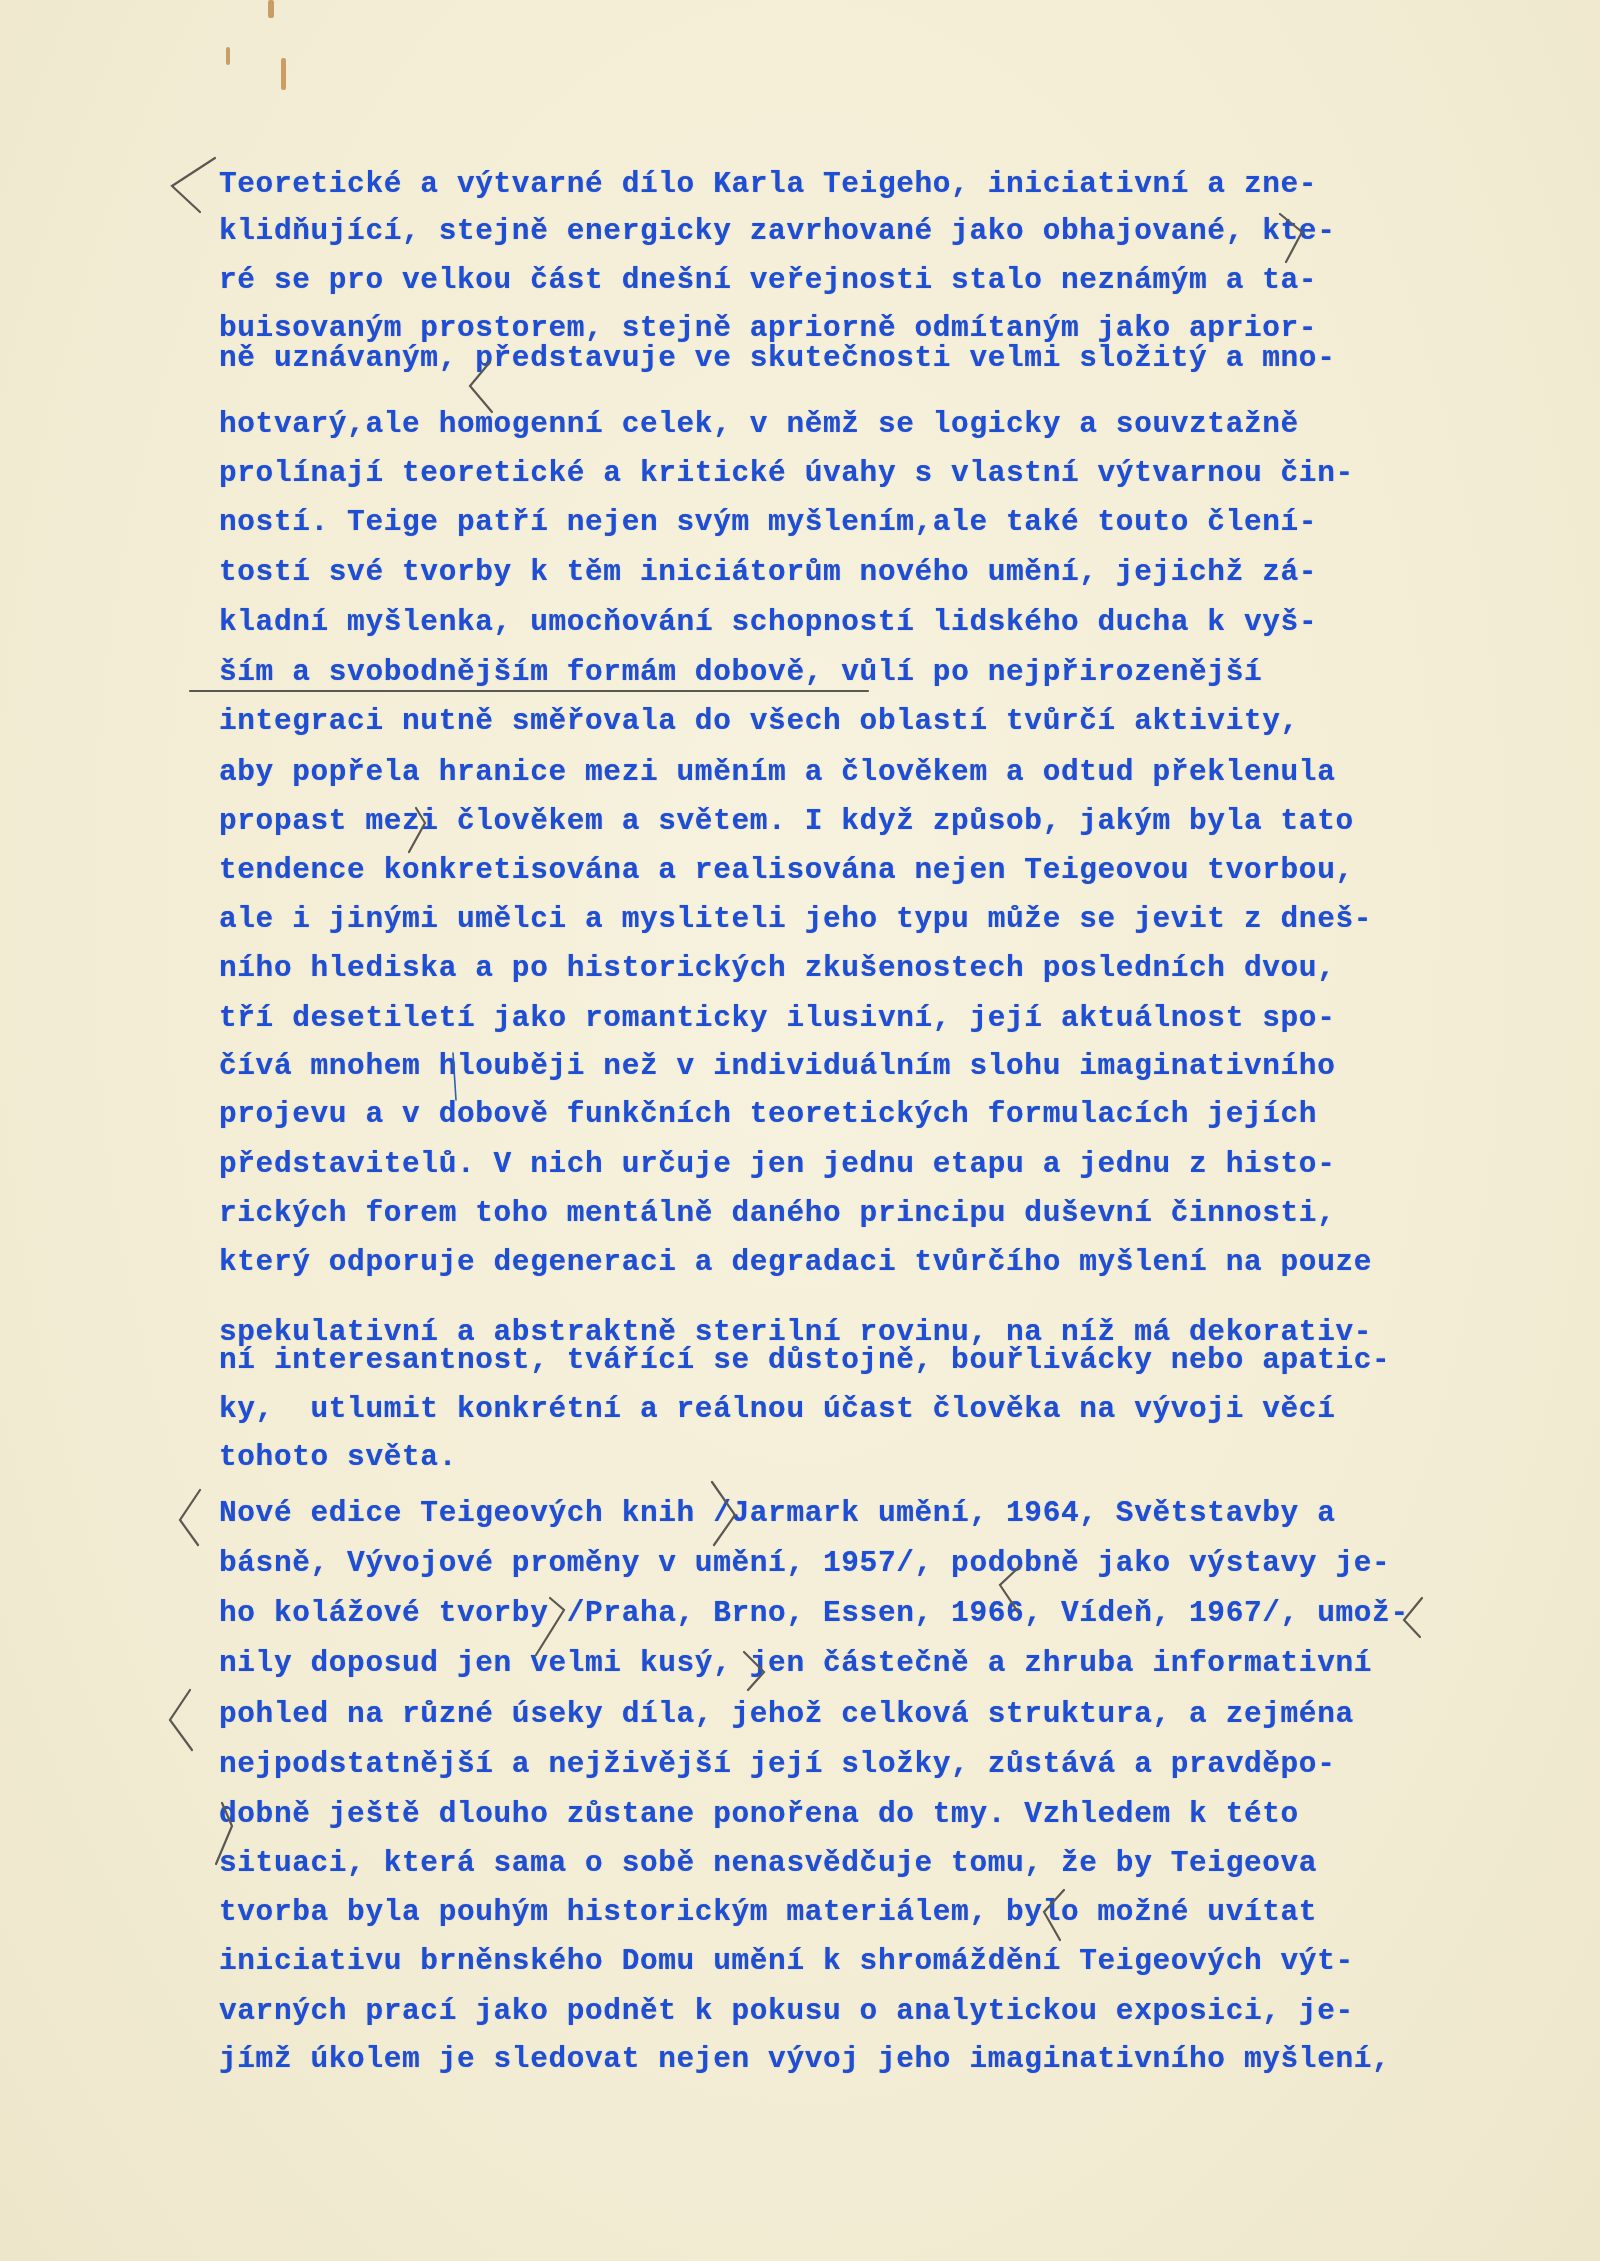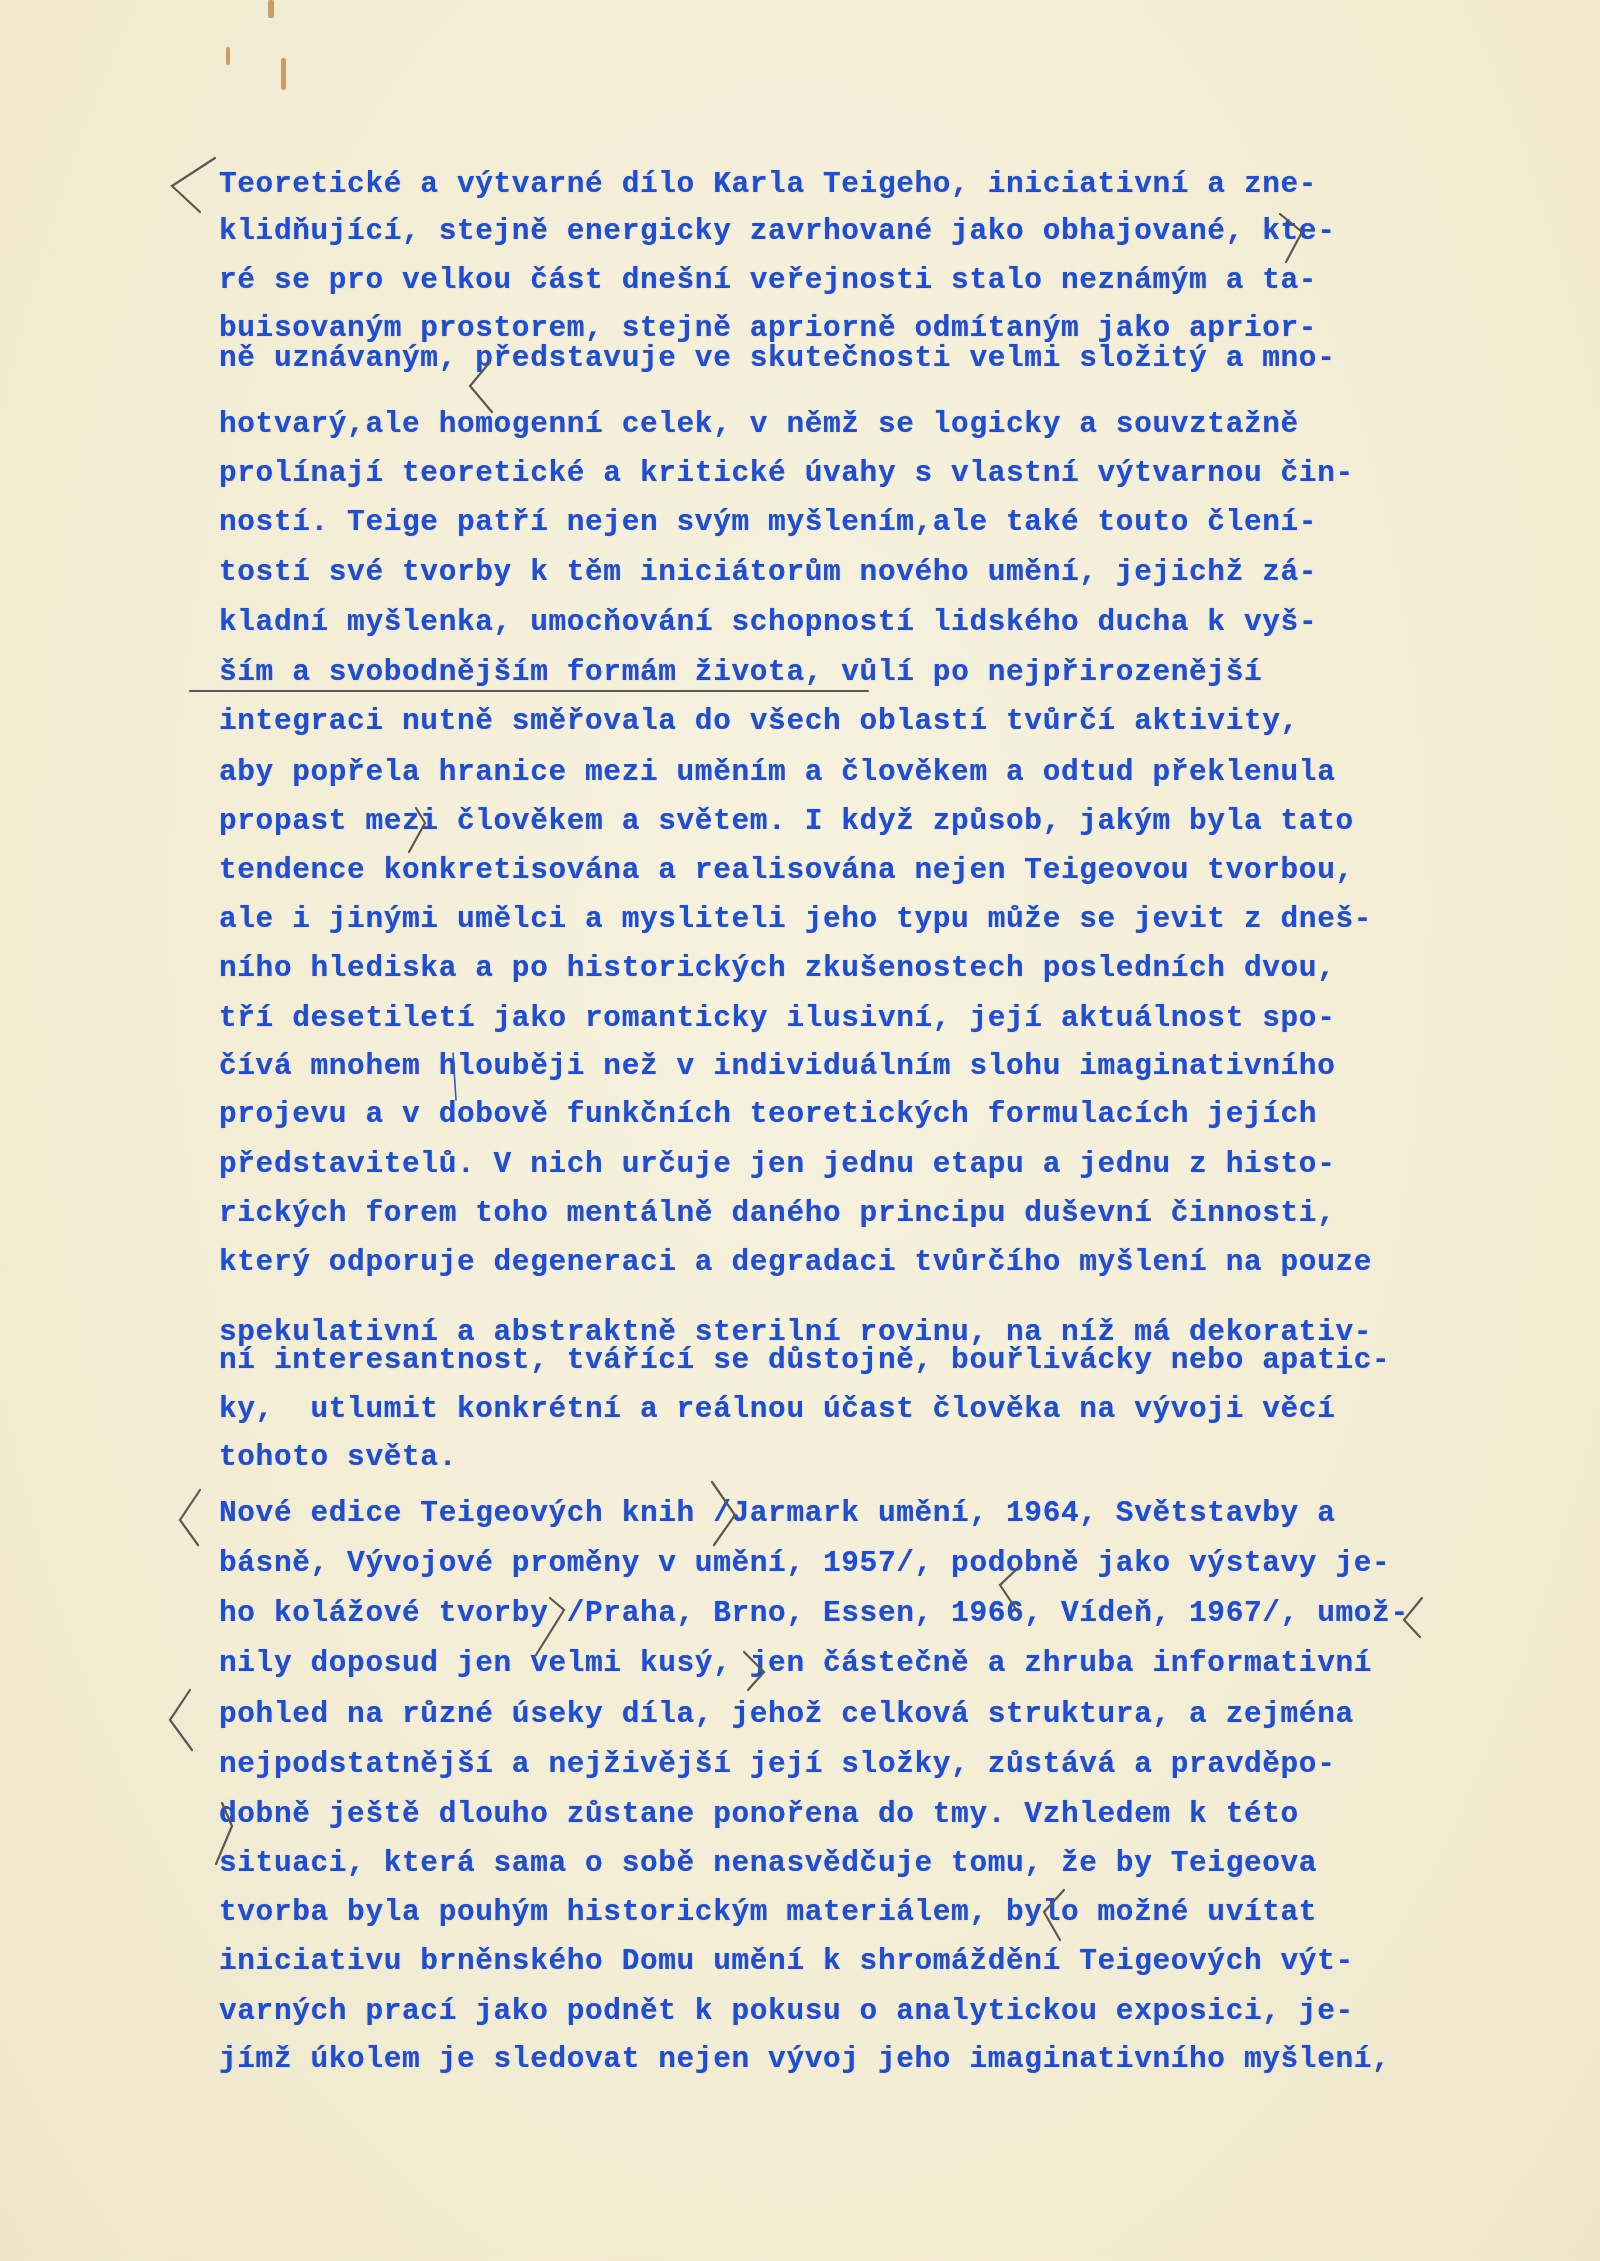--- a/index.html
+++ b/index.html
@@ -40,21 +40,21 @@
   <div class="line" style="top:166px">Teoretické a výtvarné dílo Karla Teigeho, iniciativní a zne-</div>
   <div class="line" style="top:213px">klidňující, stejně energicky zavrhované jako obhajované, kte-</div>
   <div class="line" style="top:262px">ré se pro velkou část dnešní veřejnosti stalo neznámým a ta-</div>
   <div class="line" style="top:310px">buisovaným prostorem, stejně apriorně odmítaným jako aprior-</div>
   <div class="line" style="top:340px">ně uznávaným, představuje ve skutečnosti velmi složitý a mno-</div>
   <div class="line" style="top:406px">hotvarý,ale homogenní celek, v němž se logicky a souvztažně</div>
   <div class="line" style="top:455px">prolínají teoretické a kritické úvahy s vlastní výtvarnou čin-</div>
   <div class="line" style="top:504px">ností. Teige patří nejen svým myšlením,ale také touto člení-</div>
   <div class="line" style="top:554px">tostí své tvorby k těm iniciátorům nového umění, jejichž zá-</div>
   <div class="line" style="top:604px"><span>kladní myšlenka, </span><span class="u">umocňování schopností lidského ducha k vyš-</span></div>
-  <div class="line" style="top:654px"><span class="u">ším a svobodnějším formám života</span><span>, vůlí po nejpřirozenější</span></div>
+  <div class="line" style="top:654px"><span class="u">ším a svobodnějším formám dobově</span><span>, vůlí po nejpřirozenější</span></div>
   <div class="line" style="top:703px">integraci nutně směřovala do všech oblastí tvůrčí aktivity,</div>
   <div class="line" style="top:754px">aby popřela hranice mezi uměním a člověkem a odtud překlenula</div>
   <div class="line" style="top:803px">propast mezi člověkem a světem. I když způsob, jakým byla tato</div>
   <div class="line" style="top:852px">tendence konkretisována a realisována nejen Teigeovou tvorbou,</div>
   <div class="line" style="top:901px">ale i jinými umělci a mysliteli jeho typu může se jevit z dneš-</div>
   <div class="line" style="top:950px">ního hlediska a po historických zkušenostech posledních dvou,</div>
   <div class="line" style="top:1000px">tří desetiletí jako romanticky ilusivní, její aktuálnost spo-</div>
   <div class="line" style="top:1048px">čívá mnohem hlouběji než v individuálním slohu imaginativního</div>
   <div class="line" style="top:1096px">projevu a v dobově funkčních teoretických formulacích jejích</div>
   <div class="line" style="top:1146px">představitelů. V nich určuje jen jednu etapu a jednu z histo-</div>

